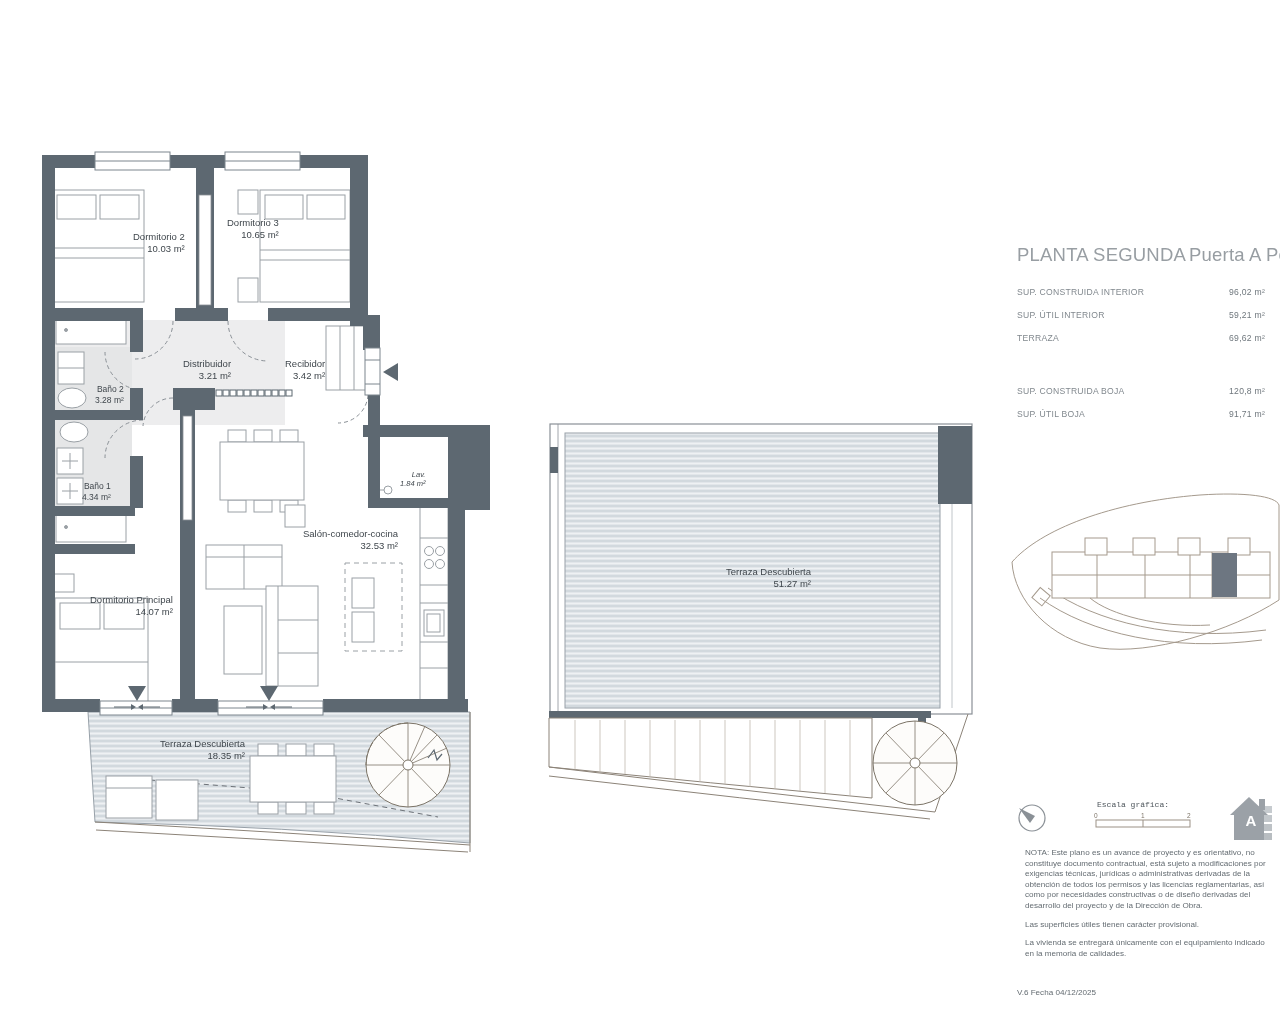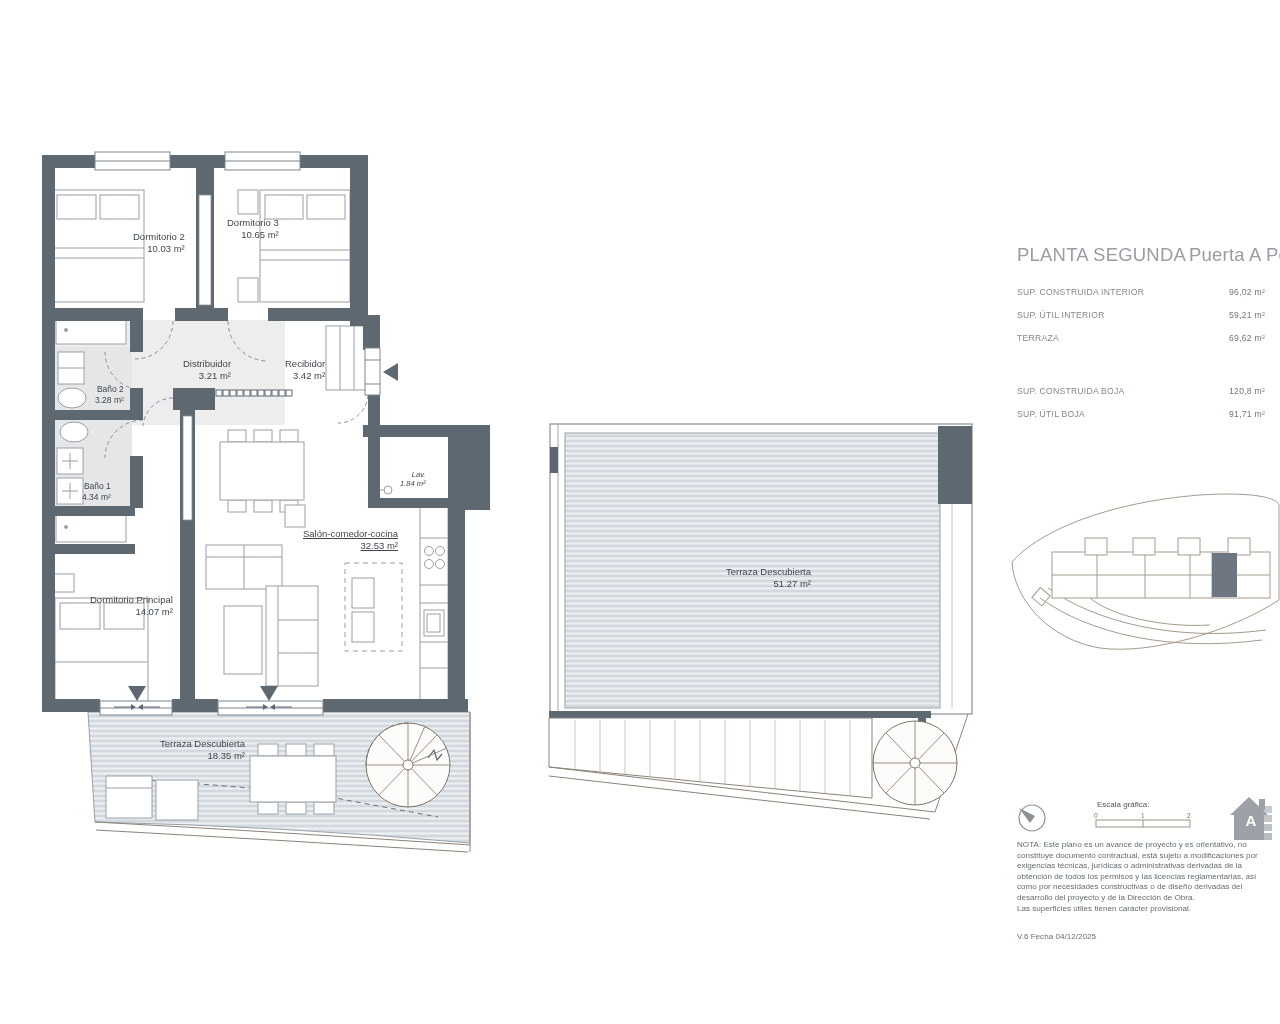--- a/index.html
+++ b/index.html
@@ -9,26 +9,26 @@
   .rlabel{position:absolute;font-size:9.5px;line-height:11.5px;color:#3f464c;white-space:nowrap;z-index:5;}
   .rlabel span{display:block;text-align:right;}
   .panel-title{position:absolute;left:1017px;top:244px;font-size:18.5px;color:#989ea3;
                white-space:nowrap;z-index:5;letter-spacing:.2px;}
   .panel-title .sub{margin-left:3px;color:#979da2;}
   .surf{position:absolute;left:1017px;top:287px;width:248px;z-index:5;}
   .surf .row{display:flex;justify-content:space-between;margin-bottom:13px;
              font-size:8.6px;color:#81888e;letter-spacing:.25px;}
   .surf .row .val{color:#6f777d;text-align:right;}
   .surf .gap{height:30px;}
-  .scale-label{position:absolute;left:1097px;top:800px;font-size:8px;color:#4d555b;z-index:5;}
+  .scale-label{position:absolute;left:1097px;top:800px;font-size:8px;color:#4d555b;z-index:5;font-family:Liberation Mono, monospace;}
   .tick{position:absolute;font-size:6.5px;color:#7d7468;z-index:5;}
   .note{position:absolute;left:1017px;top:840px;width:260px;font-size:8.1px;line-height:10.6px;
         color:#646c72;z-index:5;}
-  .note p{margin:0;}
-  .version{position:absolute;left:1017px;top:932px;font-size:8.1px;color:#646c72;z-index:5;}
+  .note p{margin:8px;}
+  .version{position:absolute;left:1017px;top:988px;font-size:8.1px;color:#646c72;z-index:5;}
   .logo-letter{position:absolute;left:1240px;top:812px;width:22px;text-align:center;
                font-size:15px;font-weight:bold;color:#ffffff;z-index:6;}
 </style>
 </head>
 <body>
 
 <div id="page">
 
 <svg width="1280" height="1024" viewBox="0 0 1280 1024">
   <defs>
@@ -355,21 +355,21 @@
   <span>3.28 m²</span>
 </div>
 <div class="rlabel" style="left:82px;top:481px;font-size:8.5px;line-height:10.5px;">
   <span>Baño 1</span>
   <span>4.34 m²</span>
 </div>
 <div class="rlabel" style="left:400px;top:470px;font-size:7.5px;line-height:9px;font-style:italic;">
   <span>Lav.</span>
   <span>1.84 m²</span>
 </div>
-<div class="rlabel" style="left:303px;top:528px;text-decoration:underline;">
+<div class="rlabel" style="left:303px;top:528px;">
   <span>Salón-comedor-cocina</span>
   <span>32.53 m²</span>
 </div>
 <div class="rlabel" style="left:90px;top:570px;margin-top:24px;">
   <span>Dormitorio Principal</span>
   <span>14.07 m²</span>
 </div>
 <div class="rlabel" style="left:160px;top:738px;">
   <span>Terraza Descubierta</span>
   <span>18.35 m²</span>
@@ -410,16 +410,17 @@
 <div class="scale-label">Escala gráfica:</div>
 <span class="tick" style="left:1094px;top:812px;">0</span>
 <span class="tick" style="left:1141px;top:812px;">1</span>
 <span class="tick" style="left:1187px;top:812px;">2</span>
 
 <div class="logo-letter">A</div>
 
 <div class="note">
   <p>NOTA: Este plano es un avance de proyecto y es orientativo, no constituye documento contractual, está sujeto a modificaciones por exigencias técnicas, jurídicas o administrativas derivadas de la obtención de todos los permisos y las licencias reglamentarias, así como por necesidades constructivas o de diseño derivadas del desarrollo del proyecto y de la Dirección de Obra.</p>
   <p>Las superficies útiles tienen carácter provisional.</p>
+  <p>La vivienda se entregará únicamente con el equipamiento indicado en la memoria de calidades.</p>
 </div>
 <div class="version">V.6 Fecha 04/12/2025</div>
 
 </div>
 
 </body></html>

